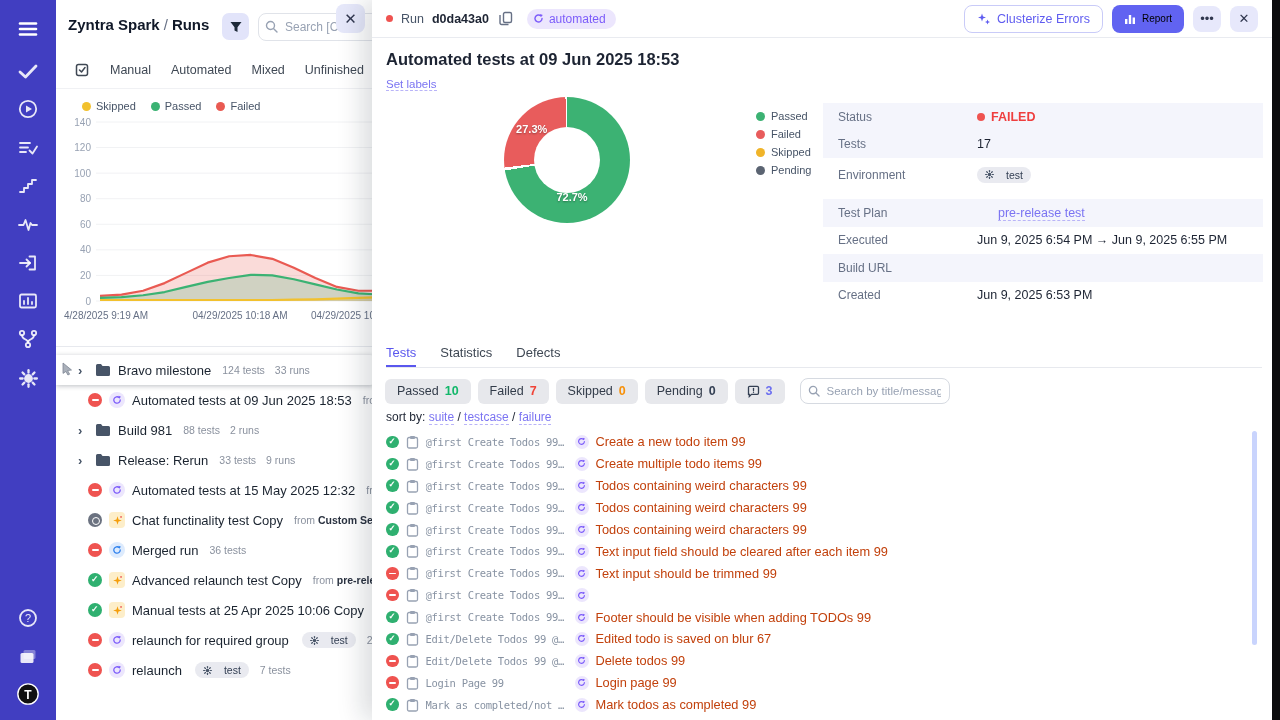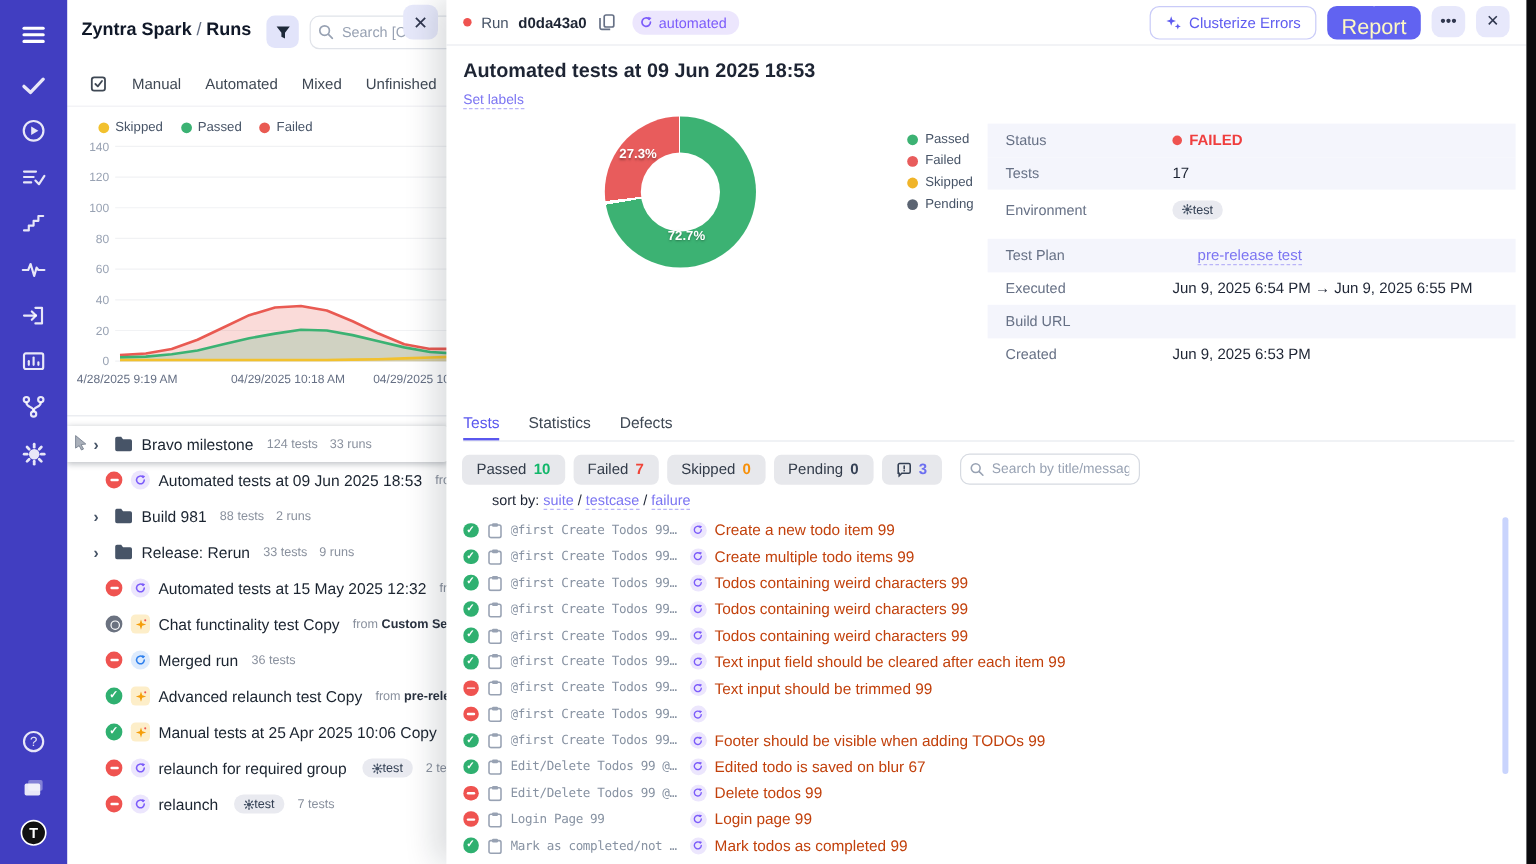--- a/index.html
+++ b/index.html
@@ -45,35 +45,35 @@
   .st-failed::after { content:""; position:absolute; left:3.5px; top:6px; width:7px; height:2px; background:#fff; border-radius:1px; }
   .st-passed { background:#2fb070; }
   .st-passed::after { content:"✓"; position:absolute; left:3px; top:0.5px; color:#fff; font-size:9px; font-weight:bold; }
   .st-neutral { background:#6b7280; }
   .st-neutral::after { content:""; position:absolute; left:4px; top:4px; width:6px; height:6px; border:1.5px solid #fff; border-radius:50%; }
   .kind { width:16px; height:16px; border-radius:50%; flex:none; display:flex; align-items:center; justify-content:center; }
   .kind-auto { background:#ece6fd; }
   .kind-merge { background:#ddebfd; }
   .kind-sparkle { background:#fdeec9; border-radius:4px; }
   .cursor-ic { position:absolute; left:5px; top:7px; }
-  .env-pill { display:inline-flex; align-items:center; gap:0; background:#e9eaf0; border-radius:9px; padding:2px 8px; font-size:10.5px; color:#344054; margin-left:6px; }
+  .env-pill { display:inline-flex; align-items:center; gap:12px; background:#e9eaf0; border-radius:9px; padding:2px 8px; font-size:10.5px; color:#344054; margin-left:6px; }
 
   
   .overlay { position:absolute; left:372px; top:0; bottom:0; width:900px; background:#fff; box-shadow:-10px 0 24px rgba(16,24,40,.15); z-index:4; }
   .edge { position:absolute; right:0; top:0; width:8px; height:720px; background:#0b0b0d; z-index:6; }
 
   .topbar { position:absolute; left:0; right:0; top:0; height:38px; border-bottom:1px solid #e9ebf0; display:flex; align-items:center; padding:0 14px; gap:8px; }
   .rdot { width:7px; height:7px; border-radius:50%; background:#ef5350; }
   .run-label { font-size:12.5px; color:#475467; }
   .run-id { font-size:12.5px; font-weight:bold; color:#1d2433; }
   .copy-btn { background:none; border:none; cursor:pointer; display:flex; margin-left:2px; }
   .auto-badge { display:inline-flex; align-items:center; gap:5px; background:#ece6fd; color:#7c5cfa; border-radius:10px; padding:3px 10px 3px 6px; font-size:12px; margin-left:6px; cursor:pointer; }
-  .tb-right { margin-left:auto; display:flex; align-items:flex-start; gap:9px; }
+  .tb-right { margin-left:auto; display:flex; align-items:center; gap:9px; }
   .btn-clusterize { display:flex; align-items:center; gap:6px; height:28px; padding:0 12px; background:#fff; border:1px solid #c9cbf8; color:#5f5cf0; border-radius:8px; font-size:12.5px; cursor:pointer; font-family:inherit; }
-  .btn-report { display:flex; align-items:center; gap:6px; height:28px; padding:0 12px; background:#6163f1; border:none; color:#fef9c3; border-radius:8px; font-size:18px; cursor:pointer; font-family:inherit;flex-direction:column; }
+  .btn-report { display:flex; align-items:center; gap:6px; height:28px; padding:0 12px; background:#6163f1; border:none; color:#000000; border-radius:8px; font-size:10px; cursor:pointer; font-family:inherit; }
   .btn-sm { width:28px; height:26px; background:#e7e8fb; border:none; border-radius:8px; color:#30374f; font-size:13px; cursor:pointer; }
 
   .page-title { position:absolute; left:14px; top:50px; font-size:16.5px; font-weight:bold; color:#1d2433; }
   .set-labels { position:absolute; left:14px; top:78px; font-size:11.5px; color:#7b74f2; border-bottom:1px dashed #b9b4f8; cursor:pointer; }
 
   .donut-wrap { position:absolute; left:132px; top:97px; width:126px; height:126px; }
   .donut { width:126px; height:126px; border-radius:50%; }
   .donut-hole { position:absolute; left:30px; top:30px; width:66px; height:66px; background:#fff; border-radius:50%; }
   .slice-label { position:absolute; transform:translate(-50%,-50%); color:#fff; font-size:11px; font-weight:bold; text-shadow:0 1px 2px rgba(0,0,0,.35); }
   .sl-green { left:54%; top:79%; }
@@ -99,21 +99,21 @@
   .tab.active { color:#5a57ee; border-bottom:2px solid #5a57ee; }
 
   .filters { position:absolute; left:13px; top:378px; display:flex; align-items:center; gap:7px; }
   .fbtn { display:flex; align-items:center; gap:6px; height:25px; padding:0 12px; background:#e7e8ec; border:none; border-radius:6px; font-size:12.5px; color:#323b49; cursor:pointer; font-family:inherit; }
   .fcount { font-weight:bold; }
   .fsearch-wrap { position:relative; margin-left:8px; }
   .fsearch { width:150px; height:26px; border:1px solid #d6dae1; border-radius:8px; padding:0 8px 0 26px; font-size:11.5px; color:#475467; font-family:"Liberation Sans",sans-serif; }
   .fsearch::placeholder { color:#98a2b3; }
   .fsearch-ic { position:absolute; left:8px; top:7px; }
 
-  .sortrow { position:absolute; left:14px; top:410px; font-size:12px; color:#1d2433;margin-left:24px; }
+  .sortrow { position:absolute; left:14px; top:410px; font-size:12px; color:#1d2433; }
   .sortrow a { color:#7b74f2; text-decoration:none; border-bottom:1px dashed #b9b4f8; cursor:pointer; }
 
   .testlist { position:absolute; left:14px; right:24px; top:431px; bottom:2px; overflow:hidden; }
   .trow { height:21.9px; display:flex; align-items:center; gap:7px; }
   .tst { width:12.5px; height:12.5px; border-radius:50%; flex:none; position:relative; }
   .tst.p { background:#2fb070; } .tst.p::after { content:"✓"; position:absolute; left:2.5px; top:0; color:#fff; font-size:8.5px; font-weight:bold; }
   .tst.f { background:#ef5350; } .tst.f::after { content:""; position:absolute; left:3px; top:5.5px; width:6.5px; height:1.8px; background:#fff; border-radius:1px; }
   .suite { width:142px; flex:none; font-family:"DejaVu Sans Mono", monospace; font-size:10.5px; letter-spacing:-0.3px; color:#8792a2; white-space:nowrap; overflow:hidden; }
   .t-title { font-size:12.8px; color:#c2410c; white-space:nowrap; }
   .mini-auto { width:14px; height:14px; border-radius:50%; background:#ece6fd; flex:none; display:flex; align-items:center; justify-content:center; }

